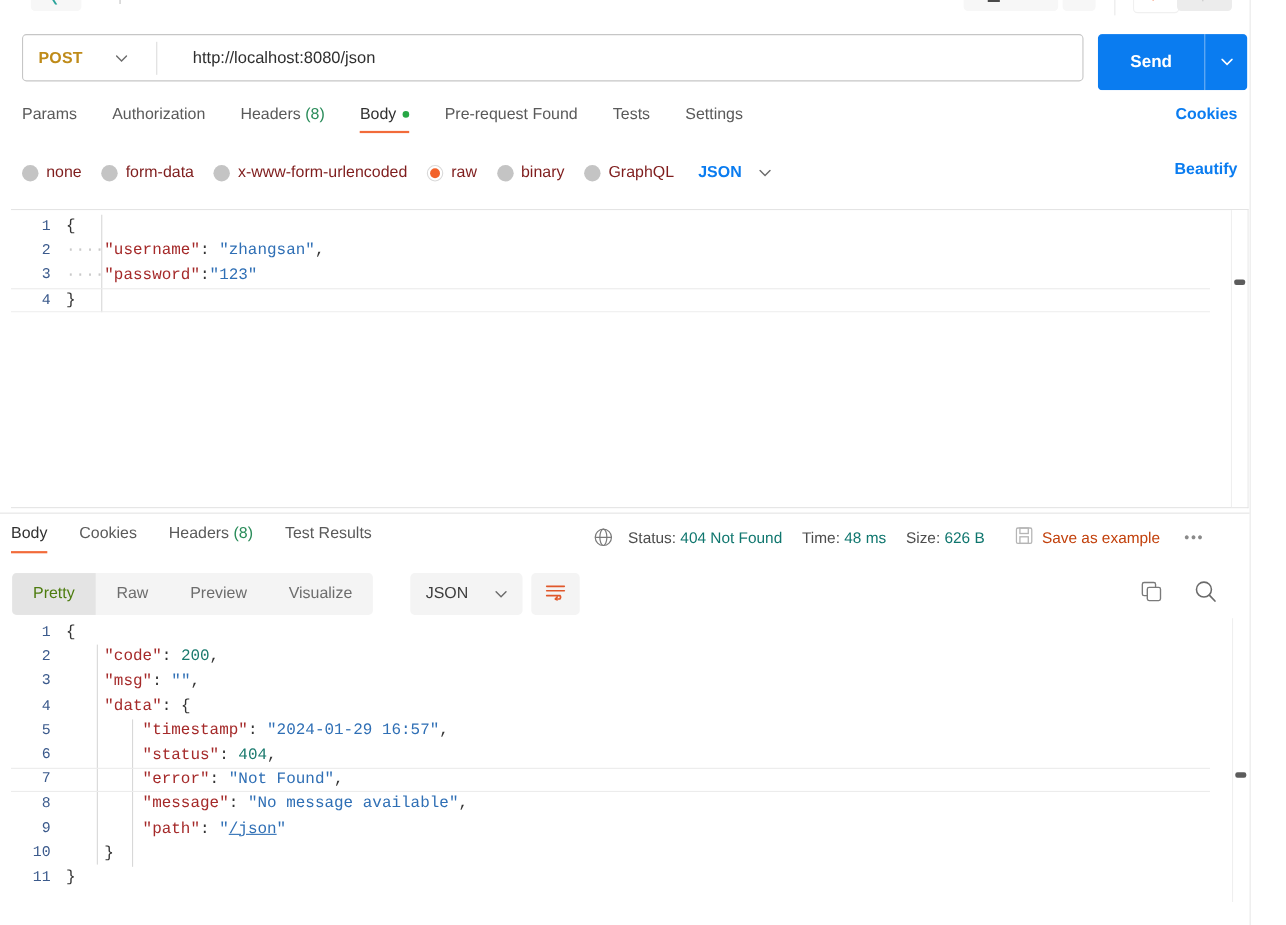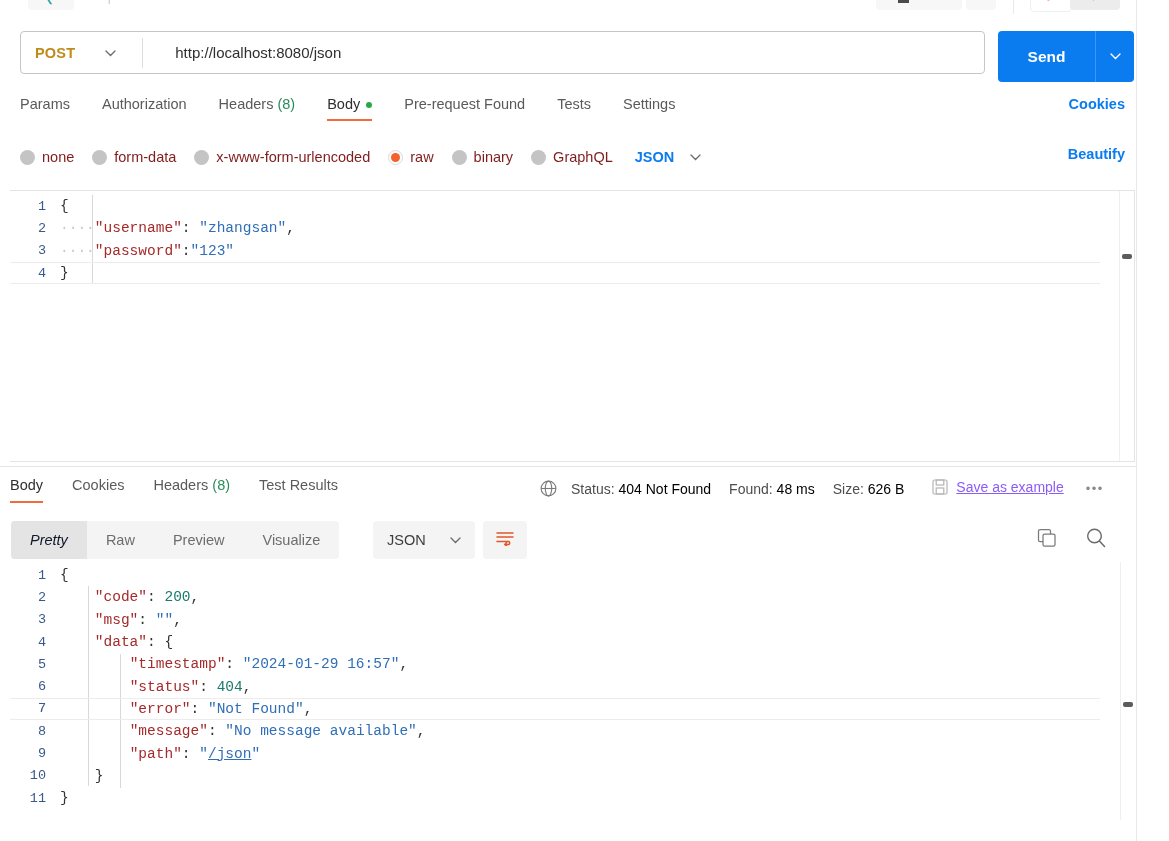--- a/index.html
+++ b/index.html
@@ -359,27 +359,27 @@
     position: absolute;
     left: 540px; top: 479px;
     display: flex;
     align-items: center;
     font-size: 14px;
     color: #4d4d4d;
     white-space: nowrap;
   }
   .globe-icon { margin-right: 14px; display: flex; align-items: center; }
   .meta-item { margin-right: 18px; }
-  .meta-val { color: #000000; }
+  .meta-val { color: #0f766e; }
   .save-example {
     display: flex;
-    color: #8b5cf6;
+    align-items: center;
+    color: #c2410c;
     margin-left: 10px;
     cursor: pointer;
-    text-decoration: underline;
   }
   .save-example svg { margin-right: 8px; }
   .more-dots {
     margin-left: 22px;
     color: #8a8a8a;
     letter-spacing: 1.5px;
     font-size: 13px;
     cursor: pointer;
   }
 
@@ -401,22 +401,21 @@
   .seg {
     display: flex;
     align-items: center;
     padding: 0 19px;
     font-size: 14.5px;
     color: #6d6d6d;
     cursor: pointer;
   }
   .seg.active {
     background: #e4e4e4;
-    color: #0f172a;
-    font-style: italic;
+    color: #4d7c0f;
   }
   .json-sel {
     position: absolute;
     left: 362px; top: 0;
     height: 38px;
     display: flex;
     align-items: center;
     padding: 0 14px;
     background: #f4f4f4;
     border-radius: 4px;
@@ -592,21 +591,21 @@
 
   <div class="status-meta">
     <span class="globe-icon">
       <svg width="17" height="17" viewBox="0 0 17 17">
           <circle cx="8.5" cy="8.5" r="7.4" fill="none" stroke="#7a7a7a" stroke-width="1.1"></circle>
           <ellipse cx="8.5" cy="8.5" rx="3.2" ry="7.4" fill="none" stroke="#7a7a7a" stroke-width="1.1"></ellipse>
           <line x1="1.1" y1="8.5" x2="15.9" y2="8.5" stroke="#7a7a7a" stroke-width="1.1"></line>
         </svg>
     </span>
     <span class="meta-item"><span>Status:</span> <span class="meta-val">404 Not Found</span></span>
-    <span class="meta-item"><span>Found:</span> <span class="meta-val">48 ms</span></span>
+    <span class="meta-item"><span>Time:</span> <span class="meta-val">48 ms</span></span>
     <span class="meta-item"><span>Size:</span> <span class="meta-val">626 B</span></span>
     <span class="save-example">
       <span>
         <svg width="16" height="16" viewBox="0 0 16 16">
             <rect x="1" y="1" width="14" height="14" rx="1.5" fill="none" stroke="#b5b5b5" stroke-width="1.2"></rect>
             <rect x="4.2" y="1" width="7.6" height="5" fill="none" stroke="#b5b5b5" stroke-width="1.2"></rect>
             <rect x="4.2" y="9" width="7.6" height="6" fill="none" stroke="#b5b5b5" stroke-width="1.2"></rect>
           </svg>
       </span>
       <span>Save as example</span>

